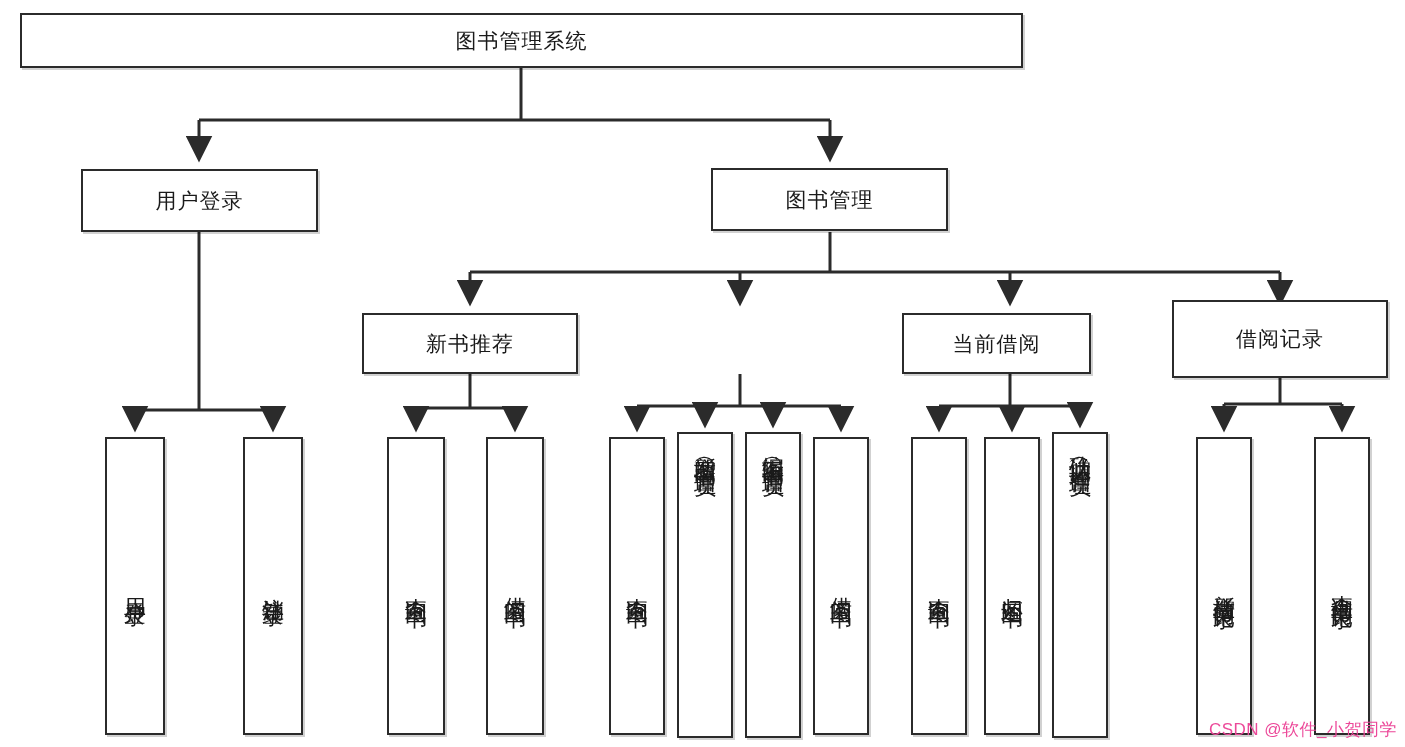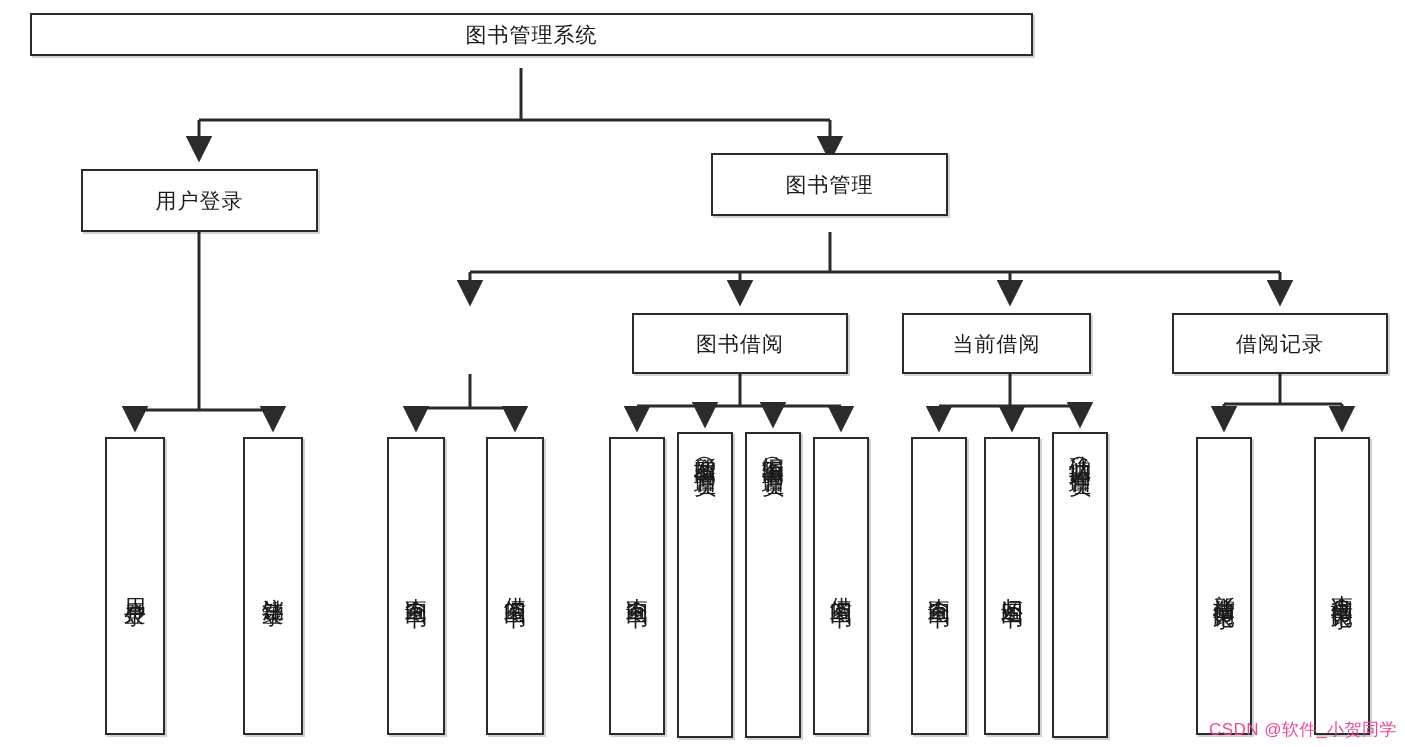--- a/index.html
+++ b/index.html
@@ -120,38 +120,38 @@
       <path d="M 1012 406 L 1012 428" marker-end="url(#arrow)"></path>
       <path d="M 1080 406 L 1080 424" marker-end="url(#arrow)"></path>
 
       <path d="M 1280 374 L 1280 404"></path>
       <path d="M 1224 404 L 1342 404"></path>
       <path d="M 1224 404 L 1224 428" marker-end="url(#arrow)"></path>
       <path d="M 1342 404 L 1342 428" marker-end="url(#arrow)"></path>
     </g>
   </svg>
 
-  <div class="node" id="node-root" style="left: 20px; top: 13px; width: 1003px; height: 43px; margin-left: 10px;">
+  <div class="node" id="node-root" style="left: 20px; top: 13px; width: 1003px; height: 55px;">
     <span class="node-label">图书管理系统</span>
   </div>
 
   <div class="node" id="node-l2-0" style="left: 81px; top: 169px; width: 237px; height: 63px;">
     <span class="node-label">用户登录</span>
   </div>
-  <div class="node" id="node-l2-1" style="left: 711px; top: 153px; width: 237px; height: 63px;">
+  <div class="node" id="node-l2-1" style="left: 711px; top: 168px; width: 237px; height: 63px;">
     <span class="node-label">图书管理</span>
   </div>
 
-  <div class="node" id="node-l3-1" style="left: 632px; top: 313px; width: 216px; height: 61px;">
-    <span class="node-label">图书借阅</span>
+  <div class="node" id="node-l3-0" style="left: 362px; top: 313px; width: 216px; height: 61px;">
+    <span class="node-label">新书推荐</span>
   </div>
   <div class="node" id="node-l3-2" style="left: 902px; top: 313px; width: 189px; height: 61px;">
     <span class="node-label">当前借阅</span>
   </div>
-  <div class="node" id="node-l3-3" style="left: 1172px; top: 313px; width: 216px; height: 61px;">
+  <div class="node" id="node-l3-3" style="left: 1172px; top: 300px; width: 216px; height: 78px;">
     <span class="node-label">借阅记录</span>
   </div>
 
   <div class="node vertical" id="node-leaf-0" style="left: 105px; top: 437px; width: 60px; height: 298px;">
     <span class="node-label">用户登录</span>
   </div>
   <div class="node vertical" id="node-leaf-1" style="left: 243px; top: 437px; width: 60px; height: 298px;">
     <span class="node-label">注销登录</span>
   </div>
   <div class="node vertical" id="node-leaf-2" style="left: 387px; top: 437px; width: 58px; height: 298px;">

